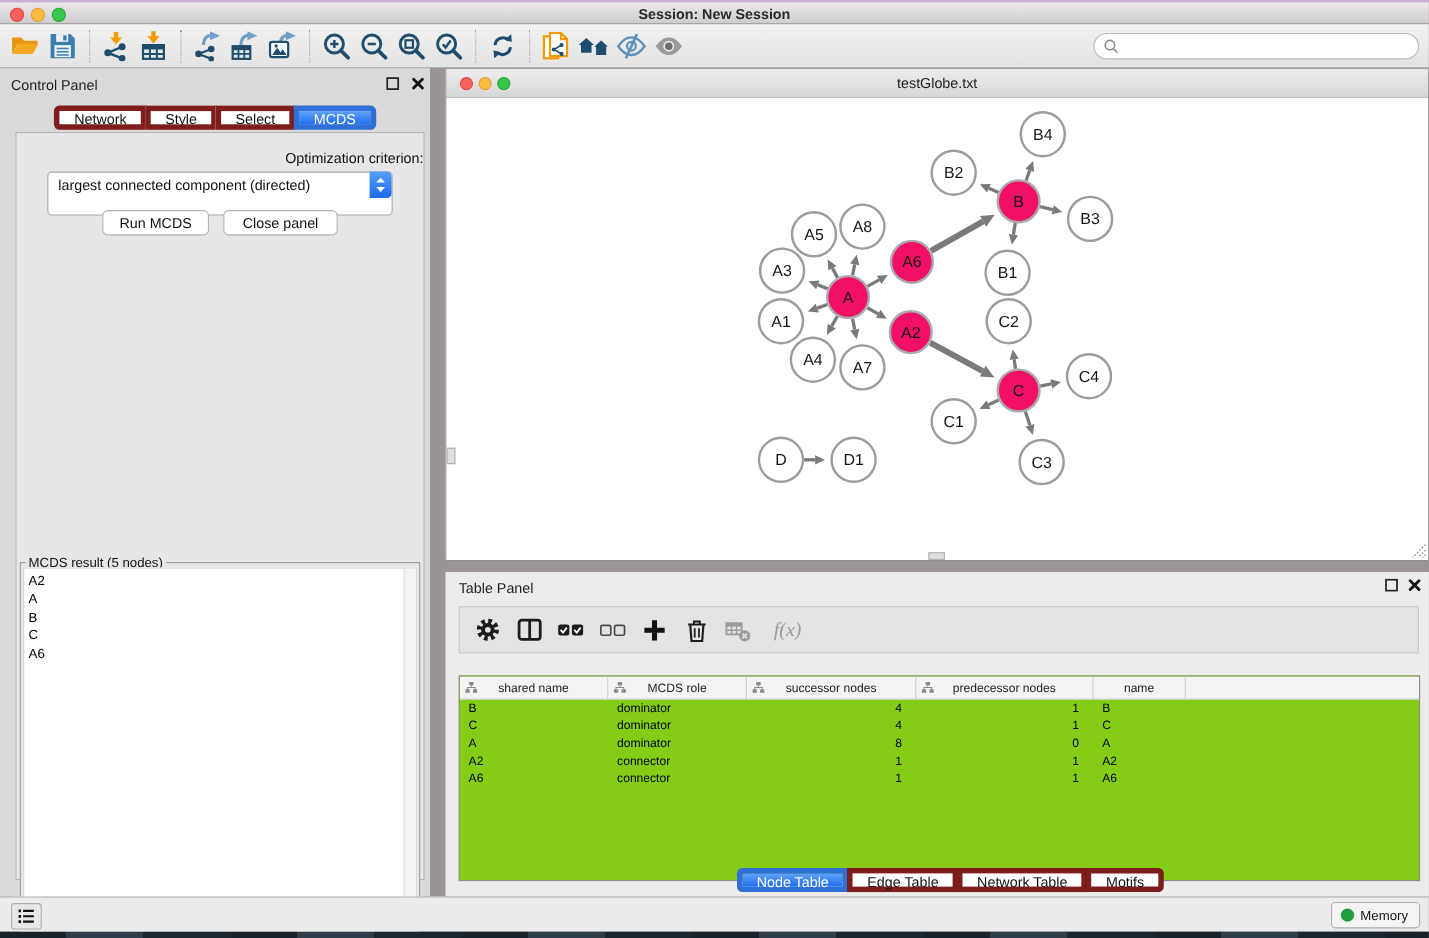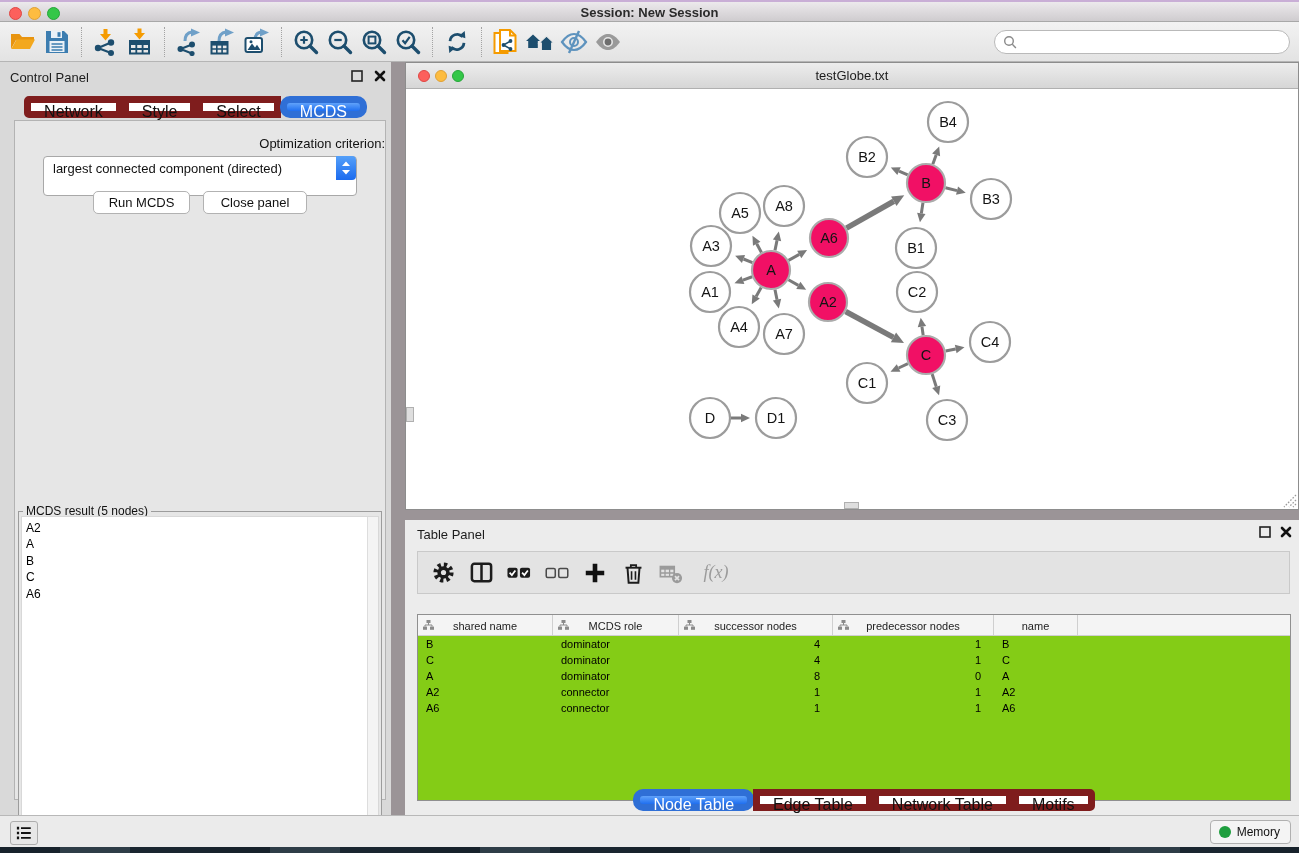--- a/index.html
+++ b/index.html
@@ -34,25 +34,25 @@
   
   .left-panel { position:absolute; left:0; top:62px; width:391px; height:753px; background:#d9d9d9; }
   .divider { position:absolute; left:391px; top:62px; width:14px; height:753px; background:#9B9497; }
   .right-col { position:absolute; left:405px; top:62px; width:894px; height:753px; background:#9B9497; }
 
   
   .cp-head { position:absolute; left:0; top:0; width:100%; height:30px; }
   .cp-head .ptitle { position:absolute; left:10px; top:8px; font-size:13px; color:#1d1d1d; }
   .panel-ic { position:absolute; top:8px; width:15px; height:15px; background:none; border:none; cursor:pointer; }
   .cp-tabs { position:absolute; left:0; top:34px; width:100%; height:22px; display:flex; justify-content:center; }
-  .cp-tab,.tp-tab { height:22px; padding:0 13px; background:#fff; border:7px solid #7f1d1d;
-    font-family:"Liberation Sans",sans-serif; font-size:16px; color:#111; margin-left:-1px; cursor:pointer; }
+  .cp-tab,.tp-tab { height:22px; padding:0 13px; background:#fff; border:5px solid #7f1d1d;
+    font-family:"Liberation Sans",sans-serif; font-size:13px; color:#111; margin-left:-1px; cursor:pointer; }
   .cp-tab:first-child,.tp-tab:first-child { border-radius:5px 0 0 5px; margin-left:0; }
   .cp-tab:last-child,.tp-tab:last-child { border-radius:0 5px 5px 0; }
-  .cp-tab.active,.tp-tab.active { background:linear-gradient(#60a2fa,#1f6ff0); color:#fff; border-color:#2f6fd6;border-radius:10px; }
+  .cp-tab.active,.tp-tab.active { background:linear-gradient(#60a2fa,#1f6ff0); color:#fff; border-color:#2f6fd6; }
   .cp-box { position:absolute; left:14px; top:58px; width:372px; height:680px;
     background:#e6e6e6; border:1px solid #b3b3b3; }
   .opt-label { position:absolute; left:0; width:100%; top:15px; text-align:right; font-size:13px; color:#111; }
   .dropdown { position:absolute; left:28px; top:35px; width:314px; height:40px; background:#fff;
     border:1px solid #a8a8a8; border-radius:4px; cursor:pointer; }
   .dropdown .dval { position:absolute; left:9px; top:4px; font-size:13px; color:#111; white-space:nowrap; }
   .dropdown .stepper { position:absolute; right:0; top:-1px; width:20px; height:24px;
     background:linear-gradient(#55a0f9,#1b6bef); border-radius:0 4px 4px 0; }
   .btn { background:#fff; border:1px solid #b2b2b2; border-radius:5px; font-size:13px;
     font-family:"Liberation Sans",sans-serif; color:#111; cursor:pointer; height:23px; }

